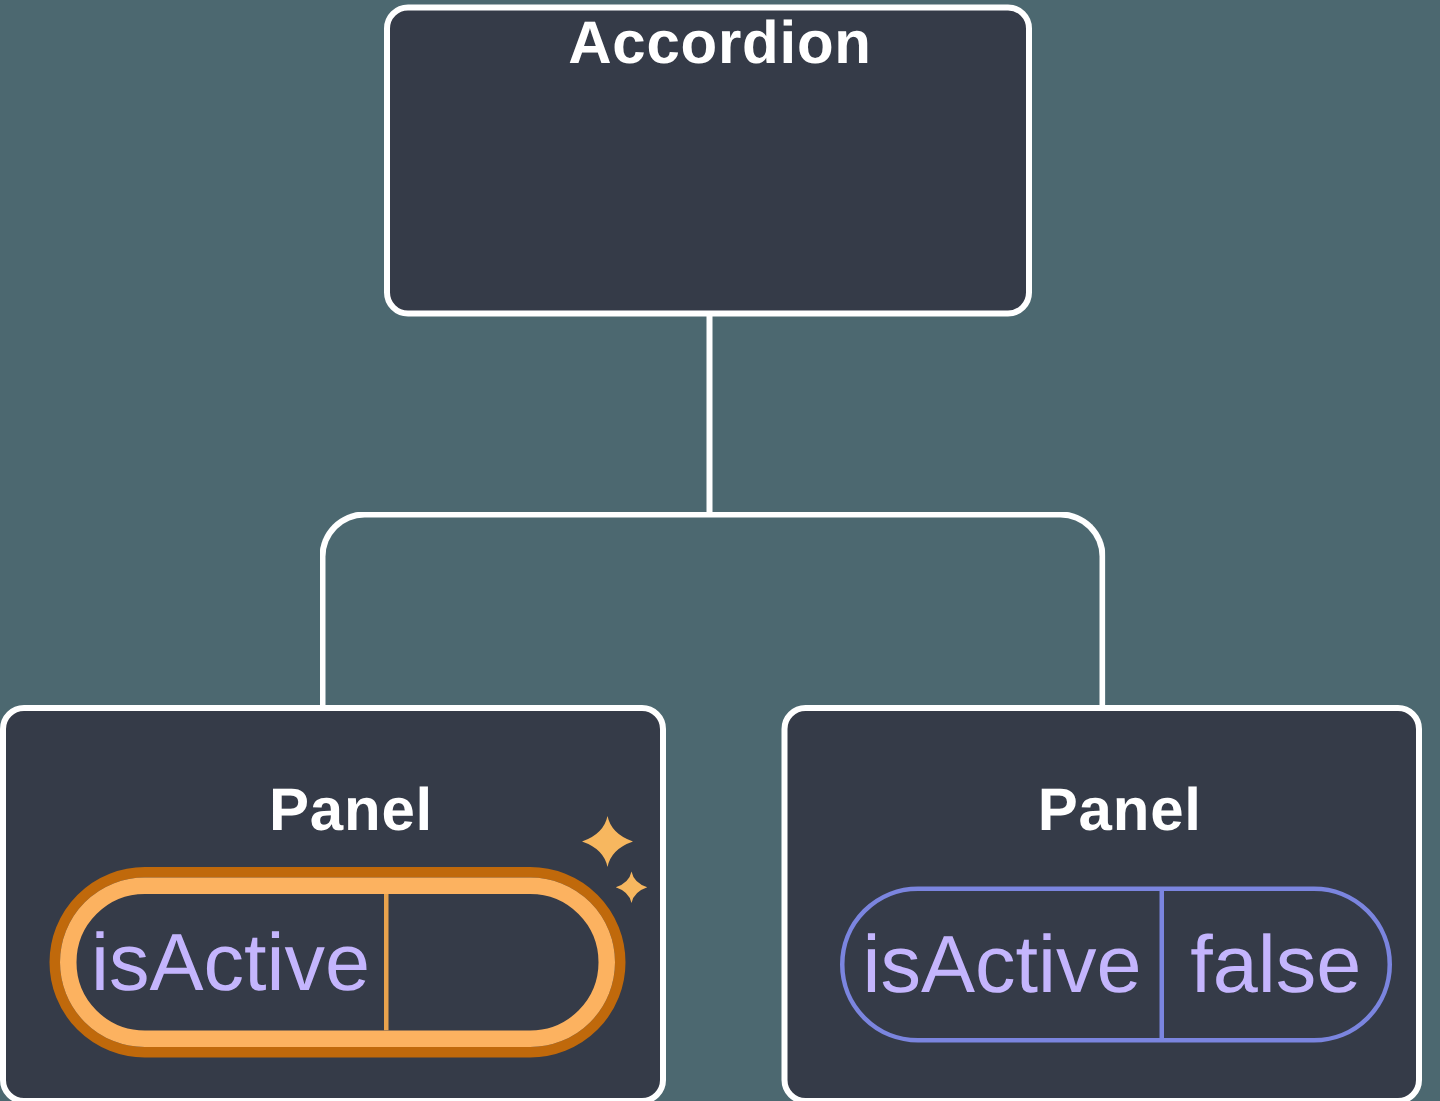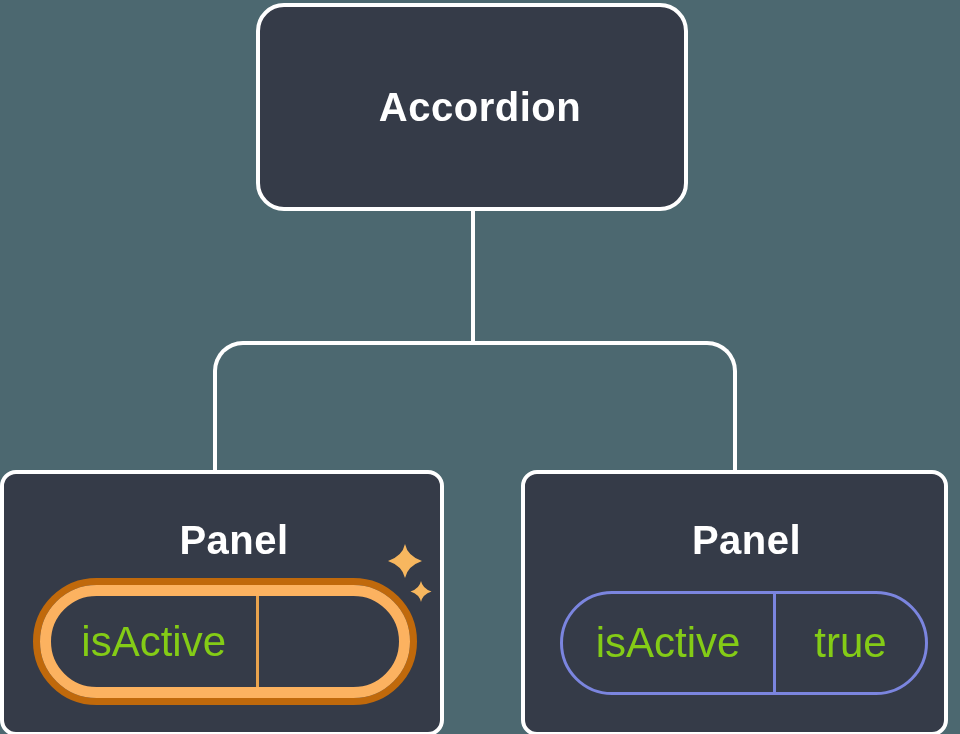--- a/index.html
+++ b/index.html
@@ -19,22 +19,22 @@
   
   .card {
     position: absolute;
     background: #353B48;
     border: 4px solid #FFFFFF;
     box-sizing: border-box;
   }
   .card-root {
     left: 256px; top: 3px;
     width: 432px; height: 208px;
-    border-radius: 28px;
-    display: flex; align-items: center; justify-content: center; padding-left: 16px;
+    border-radius: 16px;
+    display: flex; align-items: flex-start; justify-content: center; padding-left: 16px;
   }
   .card-panel {
     top: 470px;
     width: 444px; height: 266px;
     border-radius: 16px;
   }
   .card-panel.left  { left: 0px; }
   .card-panel.right { left: 521px; width: 427px; }
   .node-title {
     color: #FFFFFF;
@@ -58,21 +58,21 @@
   .branch {
     position: absolute;
     left: 213px; top: 341px;
     width: 524px; height: 132px;
     border: 4px solid #FFFFFF;
     border-bottom: none;
     border-radius: 30px 30px 0 0;
     box-sizing: border-box;
   }
   
-  .pill-text { color: #84cc16; font-size: 42px; }
+  .pill-text { color: #c4b5fd; font-size: 54px; }
   .pill-cell {
     display: flex; align-items: center; justify-content: center;
     height: 100%;
   }
   
   .pill-highlight {
     position: absolute;
     left: 29px; top: 104px;
     width: 384px; height: 127px;
     border: 7px solid #C0690B;
@@ -146,17 +146,17 @@
   <svg class="sparkles" viewBox="0 0 48 60" aria-hidden="true">
     <path fill="#F7B75F" d="M17 0 Q19.5 12 34 17 Q19.5 22 17 34 Q14.5 22 0 17 Q14.5 12 17 0 Z"></path>
     <path fill="#F7B75F" d="M33 37 Q34.5 44.5 43.5 47.5 Q34.5 50.5 33 58 Q31.5 50.5 22.5 47.5 Q31.5 44.5 33 37 Z"></path>
   </svg>
 
   <div class="card card-panel right">
     <div class="node-title panel-title">Panel</div>
     <div class="pill-default">
       <div class="pill-cell key pill-text">isActive</div>
       <div class="divider-purple"></div>
-      <div class="pill-cell val pill-text">true</div>
+      <div class="pill-cell val pill-text">false</div>
     </div>
   </div>
 
 </div>
 
 </body></html>

